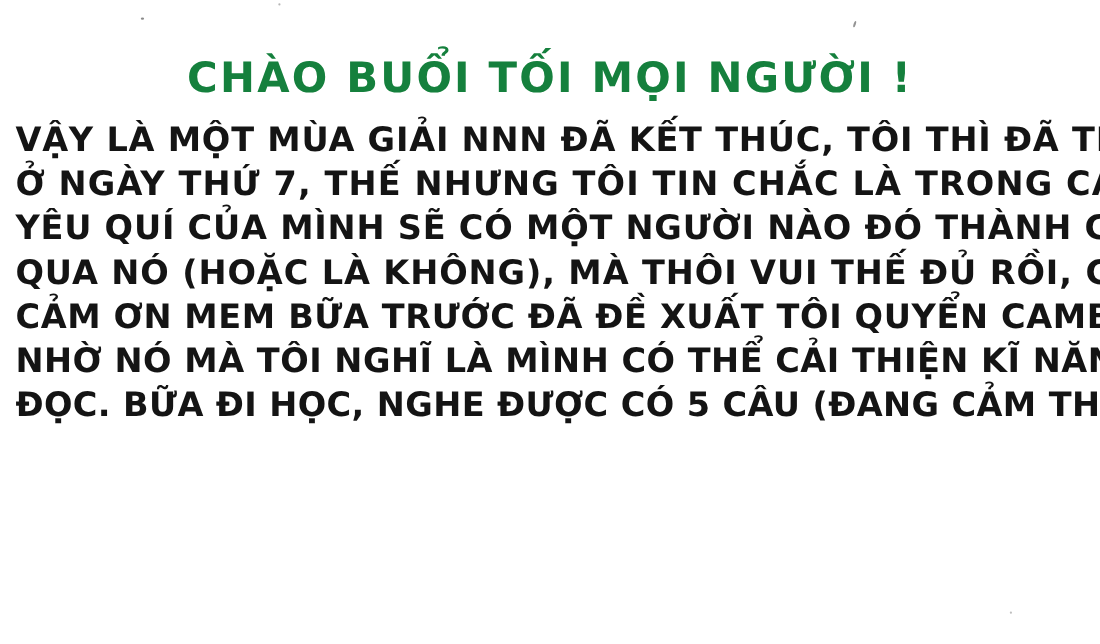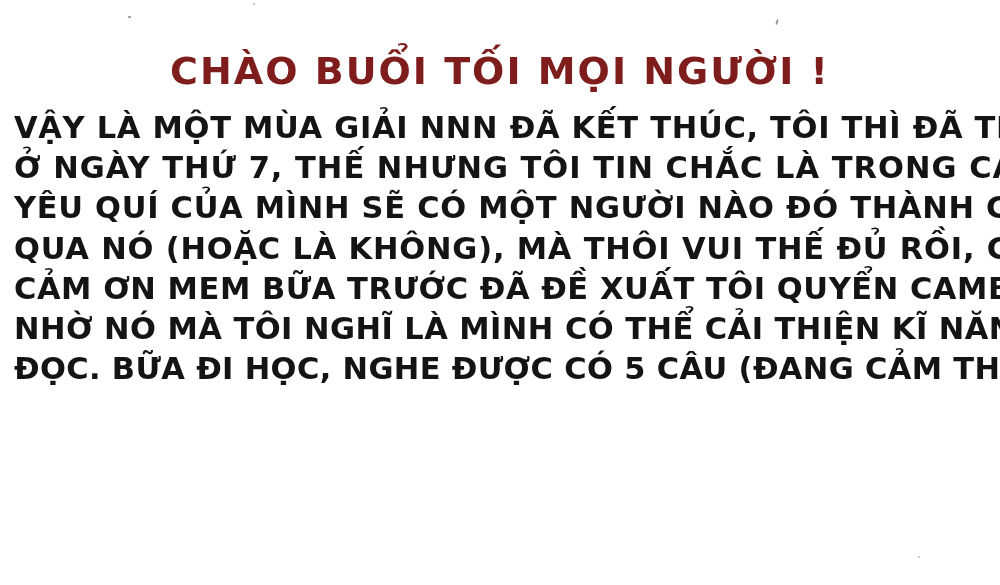--- a/index.html
+++ b/index.html
@@ -38,21 +38,21 @@
     box-sizing: border-box;
     text-align: center;
   }
 
   .headline {
     font-family: "DejaVu Sans", sans-serif;
     font-weight: 700;
     font-size: 38px;
     line-height: 1.05;
     letter-spacing: 2.0px;
-    color: #7f1d1d;
+    color: #15803d;
     text-transform: uppercase;
     margin: 0 0 16px 0;
     white-space: nowrap;
   }
 
   .body-lines {
     display: block;
     padding: 0 14px;
   }
 

